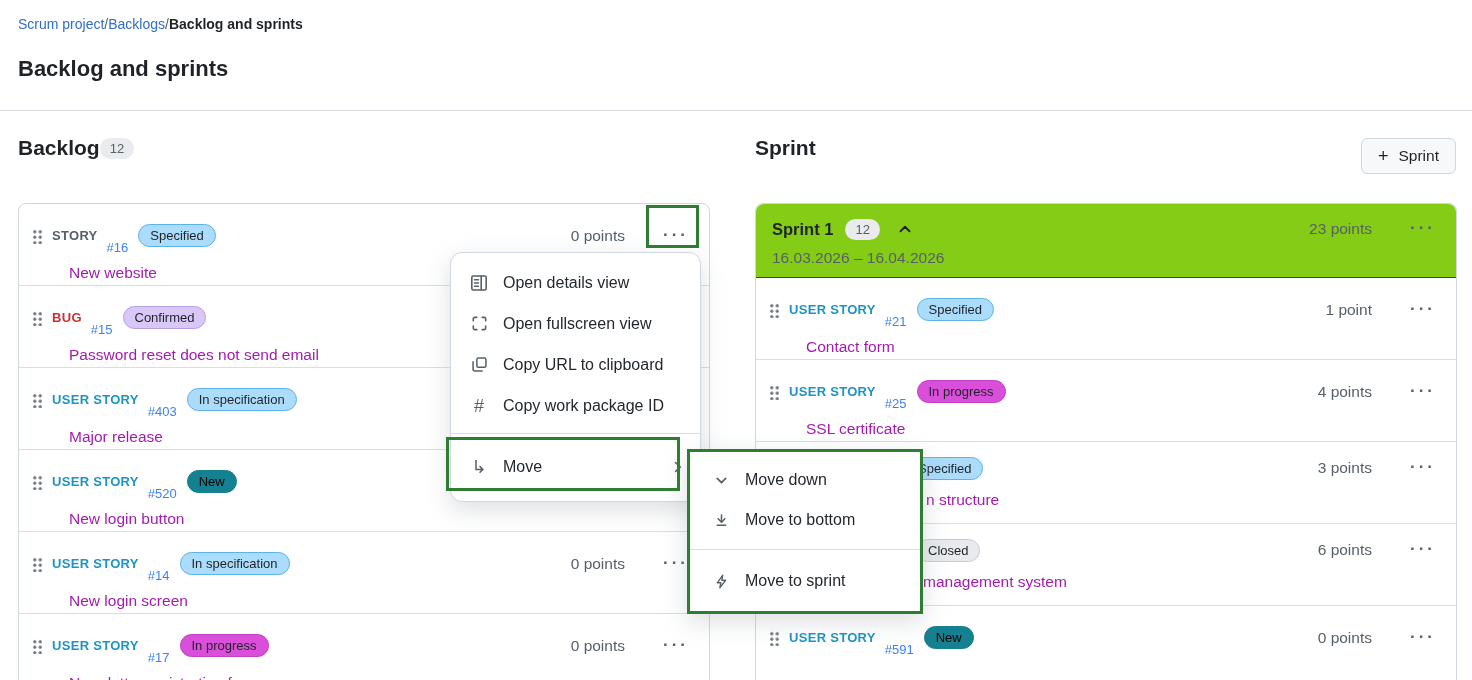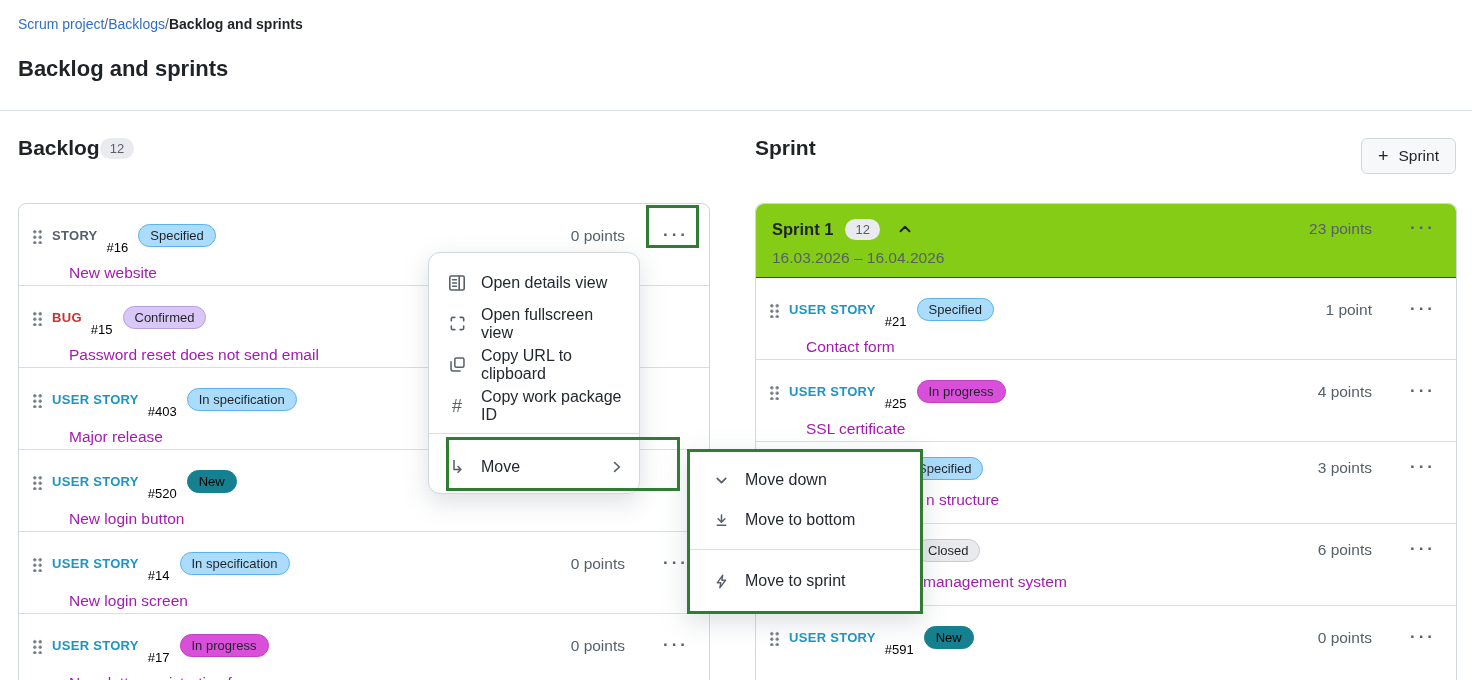--- a/index.html
+++ b/index.html
@@ -28,21 +28,21 @@
   .wp-row { position:relative; height:82px; padding:12px 12px 0 13px; border-bottom:1px solid #d8dee4; }
   .wp-row:last-child { border-bottom:none; }
   .row-line1 { display:flex; align-items:center; }
   .row-line2 { margin-top:9px; margin-left:37px; font-size:15.5px; color:#a21caf; }
 
   .drag-handle { width:11px; height:16px; margin-right:9px; flex:0 0 auto;
     background-image:radial-gradient(circle, #6e7781 1.4px, transparent 1.6px);
     background-size:5.5px 5.5px; background-position:0 1px; }
   .wp-type { font-size:13px; font-weight:700; letter-spacing:.3px; margin-right:9px; white-space:nowrap; }
   .type-epic { color:#57606a; } .type-bug { color:#ca3130; } .type-story { color:#1e94c4; }
-  .wp-id { font-size:13px; color:#000000; margin-right:10px;margin-top:24px; }
+  .wp-id { font-size:13px; color:#3b82f6; margin-right:10px;margin-top:24px; }
   .pill { font-size:13px; padding:3px 11px; border-radius:999px; border:1px solid transparent; white-space:nowrap; }
   .pill-blue   { background:#abdcfb; border-color:#5cb3ea; color:#1f2328; }
   .pill-purple { background:#d9c8f7; border-color:#b59fe3; color:#1f2328; }
   .pill-teal   { background:#15808f; border-color:#15808f; color:#000000; }
   .pill-magenta{ background:#d94fd9; border-color:#c13fc1; color:#1f2328; }
   .pill-gray   { background:#e8eaed; border-color:#c8cdd2; color:#1f2328; }
 
   .row-right { margin-left:auto; display:flex; align-items:center; }
   .points { font-size:15.5px; color:#57606a; margin-right:30px; }
   .ellipsis-btn { width:42px; height:28px; text-align:center; color:#57606a; font-size:17px;
@@ -56,23 +56,23 @@
   .sprint-dates { margin-top:6px; font-size:15.5px; color:#57606a; }
   .collapse-btn { margin-left:16px; display:inline-flex; cursor:pointer; }
 
   
   .add-sprint-btn { position:absolute; right:16px; top:138px; display:flex; align-items:center; gap:10px;
     background:#f6f8fa; border:1px solid #d0d7de; border-radius:6px; padding:8px 16px;
     font-size:15.5px; color:#1f2328; cursor:pointer; }
   .add-sprint-btn .plus { font-size:18px; line-height:14px; color:#1f2328; }
 
   
-  .menu { position:absolute; left:428px; top:252px; width:212px; z-index:20; background:#fff;
+  .menu { position:absolute; left:450px; top:252px; width:251px; z-index:20; background:#fff;
     border:1px solid #d0d7de; border-radius:12px; box-shadow:0 8px 24px rgba(140,149,159,.3);
-    padding:9px 0 0 0; }
+    padding:9px 0 8px 0; }
   .menu-item { display:flex; align-items:center; height:41px; padding:0 14px 0 17px; font-size:16px;
     color:#24292f; cursor:pointer; }
   .menu-item .mi-icon { width:22px; height:20px; margin-right:13px; flex:0 0 auto; display:flex;
     align-items:center; justify-content:center; color:#57606a; }
   .menu-divider { height:1px; background:#d8dee4; margin:7px 0; }
   .menu-item.move-item { height:52px; }
   .menu-item .chevron-right { margin-left:auto; display:inline-flex; color:#57606a; }
   .glyph-icon { font-size:18px; color:#57606a; line-height:1; }
 
   

